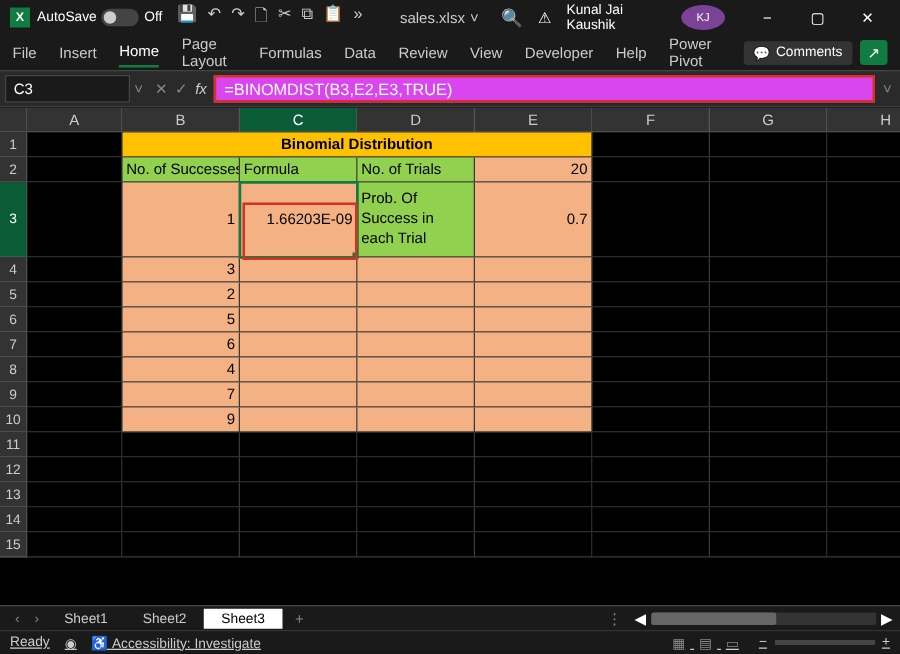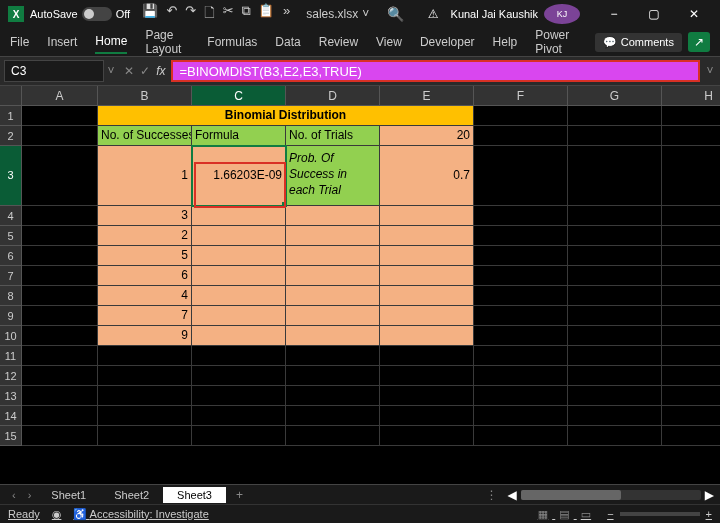--- a/index.html
+++ b/index.html
@@ -5,21 +5,21 @@
   * { box-sizing: border-box; margin: 0; padding: 0; font-family: 'Segoe UI', Tahoma, sans-serif; }
   body { background: #1a1a1a; width: 720px; height: 523px; overflow: hidden; color: #fff; font-size: 12px; }
   
   .titlebar { height: 28px; background: #1a1a1a; display: flex; align-items: center; padding: 0 8px; gap: 6px; }
   .titlebar .app-icon { width: 16px; height: 16px; background: #107c41; display: flex; align-items: center; justify-content: center; font-size: 10px; font-weight: bold; }
   .titlebar .autosave { display: flex; align-items: center; gap: 4px; font-size: 11px; }
   .titlebar .toggle { width: 30px; height: 14px; background: #444; border-radius: 7px; position: relative; display: flex; align-items: center; }
   .titlebar .toggle-knob { width: 10px; height: 10px; background: #ccc; border-radius: 50%; margin-left: 2px; }
   .titlebar .qat { display: flex; gap: 8px; margin-left: 6px; }
   .titlebar .qat span { font-size: 13px; color: #ccc; cursor: pointer; }
-  .titlebar .filename { margin-left: 10px; font-size: 12px; color: #ccc; display: flex; align-items: center; gap: 4px; }
+  .titlebar .filename { margin-left: 24px; font-size: 12px; color: #ccc; display: flex; align-items: center; gap: 4px; }
   .titlebar .search-btn { margin-left: 12px; font-size: 14px; color: #ccc; }
   .titlebar .spacer { flex: 1; }
   .titlebar .user { display: flex; align-items: center; gap: 6px; font-size: 11px; }
   .titlebar .avatar { width: 36px; height: 20px; background: #7b4397; border-radius: 50%; display: flex; align-items: center; justify-content: center; font-size: 9px; }
   .titlebar .win-controls { display: flex; gap: 4px; margin-left: 10px; }
   .titlebar .win-controls span { width: 36px; height: 24px; display: flex; align-items: center; justify-content: center; font-size: 12px; cursor: pointer; }
   
   .ribbon-tabs { height: 28px; background: #1a1a1a; display: flex; align-items: center; padding: 0 10px; gap: 18px; font-size: 12px; }
   .ribbon-tabs .tab { color: #ccc; cursor: pointer; padding: 4px 0; }
   .ribbon-tabs .tab.active { color: #fff; border-bottom: 2px solid #107c41; }
@@ -173,21 +173,21 @@
     <div class="cell green">No. of Trials</div>
     <div class="cell peach right">20</div>
     <div class="cell"></div>
     <div class="cell"></div>
     <div class="cell"></div>
 
     <div class="rowhdr sel" style="grid-row: span 3; line-height:58px;">3</div>
     <div class="cell" style="grid-row: span 3;"></div>
     <div class="cell peach right" style="grid-row: span 3; line-height:58px;">1</div>
     <div class="cell peach right selected selcell" style="grid-row: span 3; line-height:58px; position:relative;">1.66203E-09</div>
-    <div class="cell green" style="grid-row: span 3; white-space:normal; line-height:16px; padding-top:4px;font-style:italic;">Prob. Of Success in each Trial</div>
+    <div class="cell green" style="grid-row: span 3; white-space:normal; line-height:16px; padding-top:4px;">Prob. Of Success in each Trial</div>
     <div class="cell peach right" style="grid-row: span 3; line-height:58px;">0.7</div>
     <div class="cell" style="grid-row: span 3;"></div>
     <div class="cell" style="grid-row: span 3;"></div>
     <div class="cell" style="grid-row: span 3;"></div>
 
     <div class="rowhdr">4</div>
     <div class="cell"></div>
     <div class="cell peach right">3</div>
     <div class="cell peach"></div>
     <div class="cell peach"></div>

